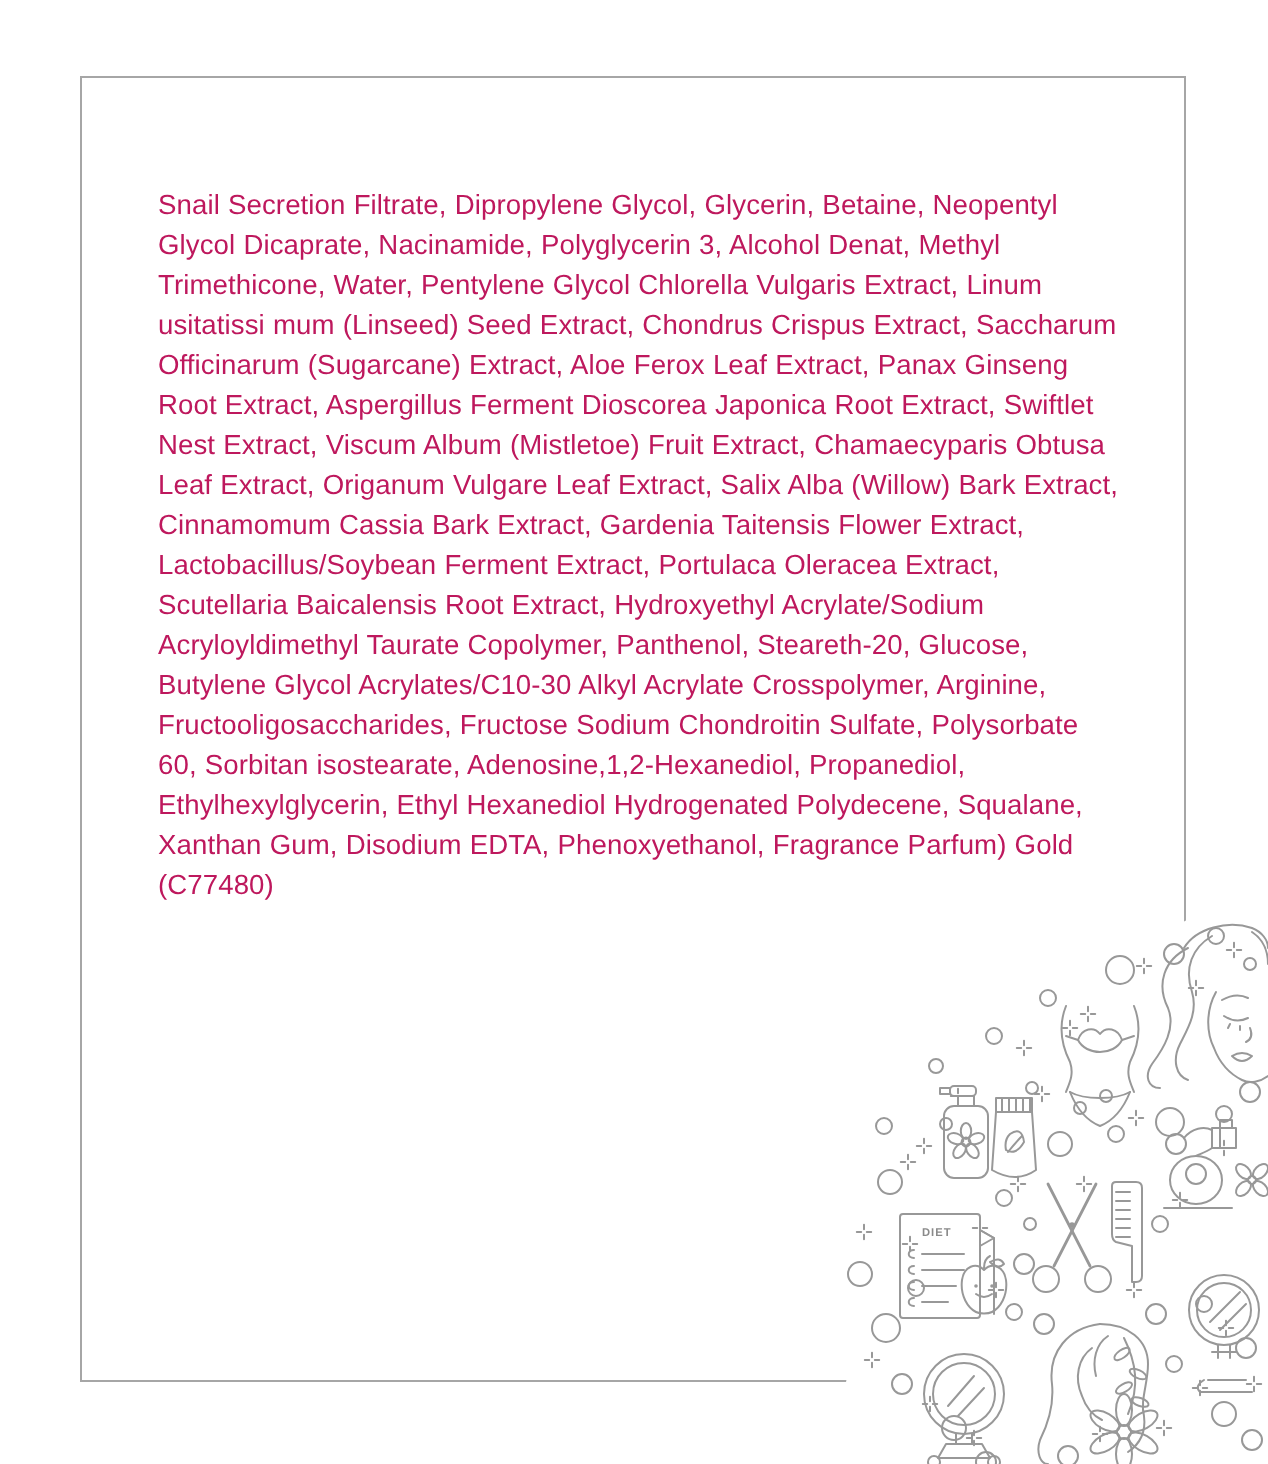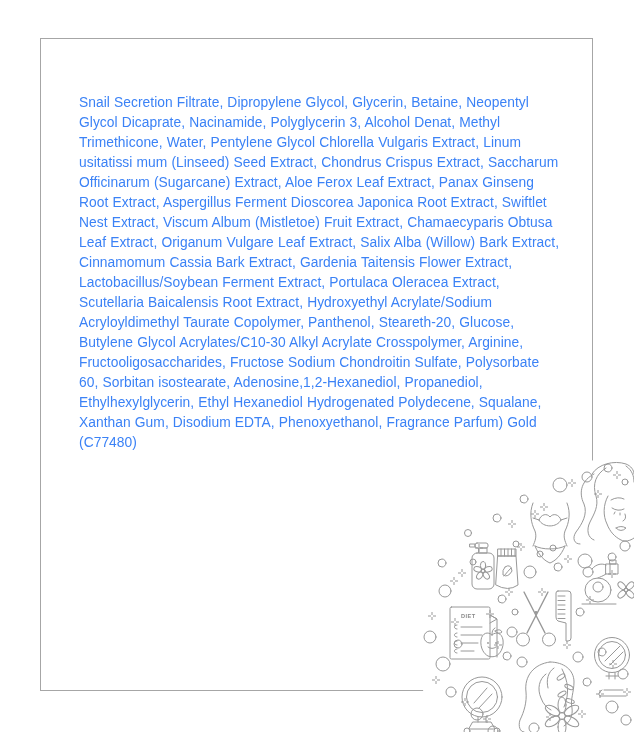--- a/index.html
+++ b/index.html
@@ -7,21 +7,21 @@
     width:634px;height:732px;position:relative;overflow:hidden;
     background:#ffffff;
     font-family:"Liberation Sans",sans-serif;
   }
   .card{
     position:absolute;left:40px;top:38px;width:553px;height:653px;
     box-sizing:border-box;border:1px solid #a6a6a6;background:#ffffff;
   }
   .ingredients{
     position:absolute;left:38px;top:40px;width:482px;
-    font-size:13.8px;line-height:20px;color:#3b82f6;
+    font-size:13.8px;line-height:20px;color:#be185d;
     letter-spacing:0.05px;word-spacing:0.2px;
   }
   .illustration{
     position:absolute;left:420px;top:455px;width:214px;height:277px;
   }
   .ln{fill:none;stroke:#989898;stroke-width:1;stroke-linecap:round;stroke-linejoin:round;}
   .ln15{fill:none;stroke:#989898;stroke-width:1.4;stroke-linecap:round;stroke-linejoin:round;}
   .dotfill{fill:#989898;stroke:none;}
   .diet-txt{font-family:"Liberation Sans",sans-serif;font-size:5.6px;font-weight:bold;fill:#8a8a8a;letter-spacing:0.5px;}
 </style>

